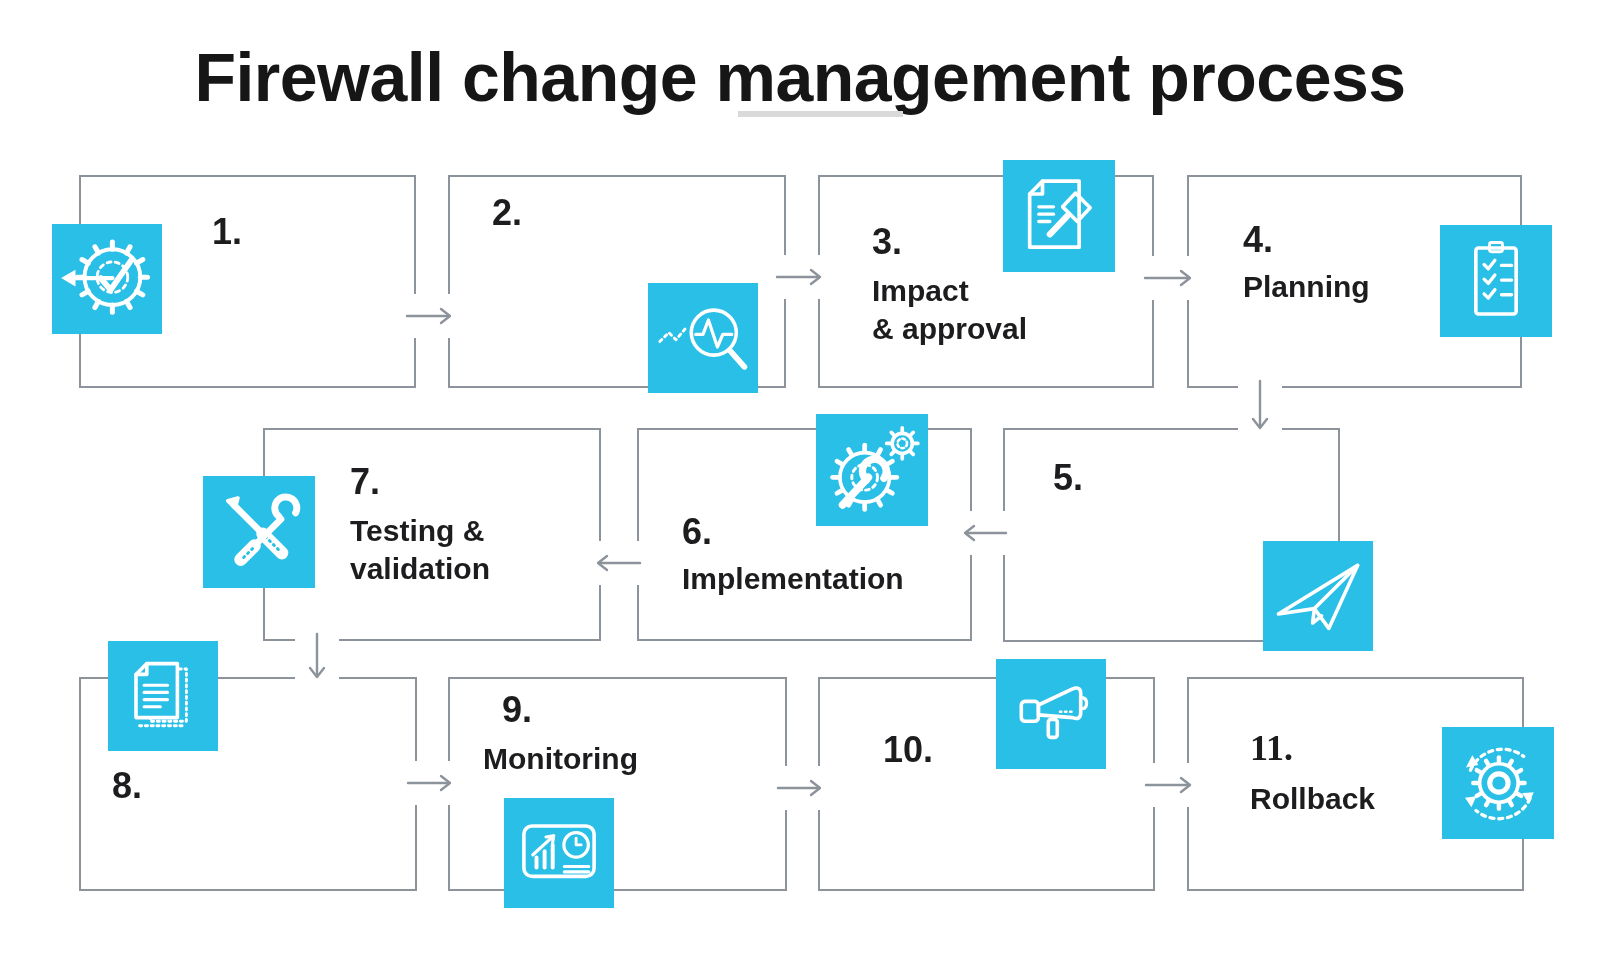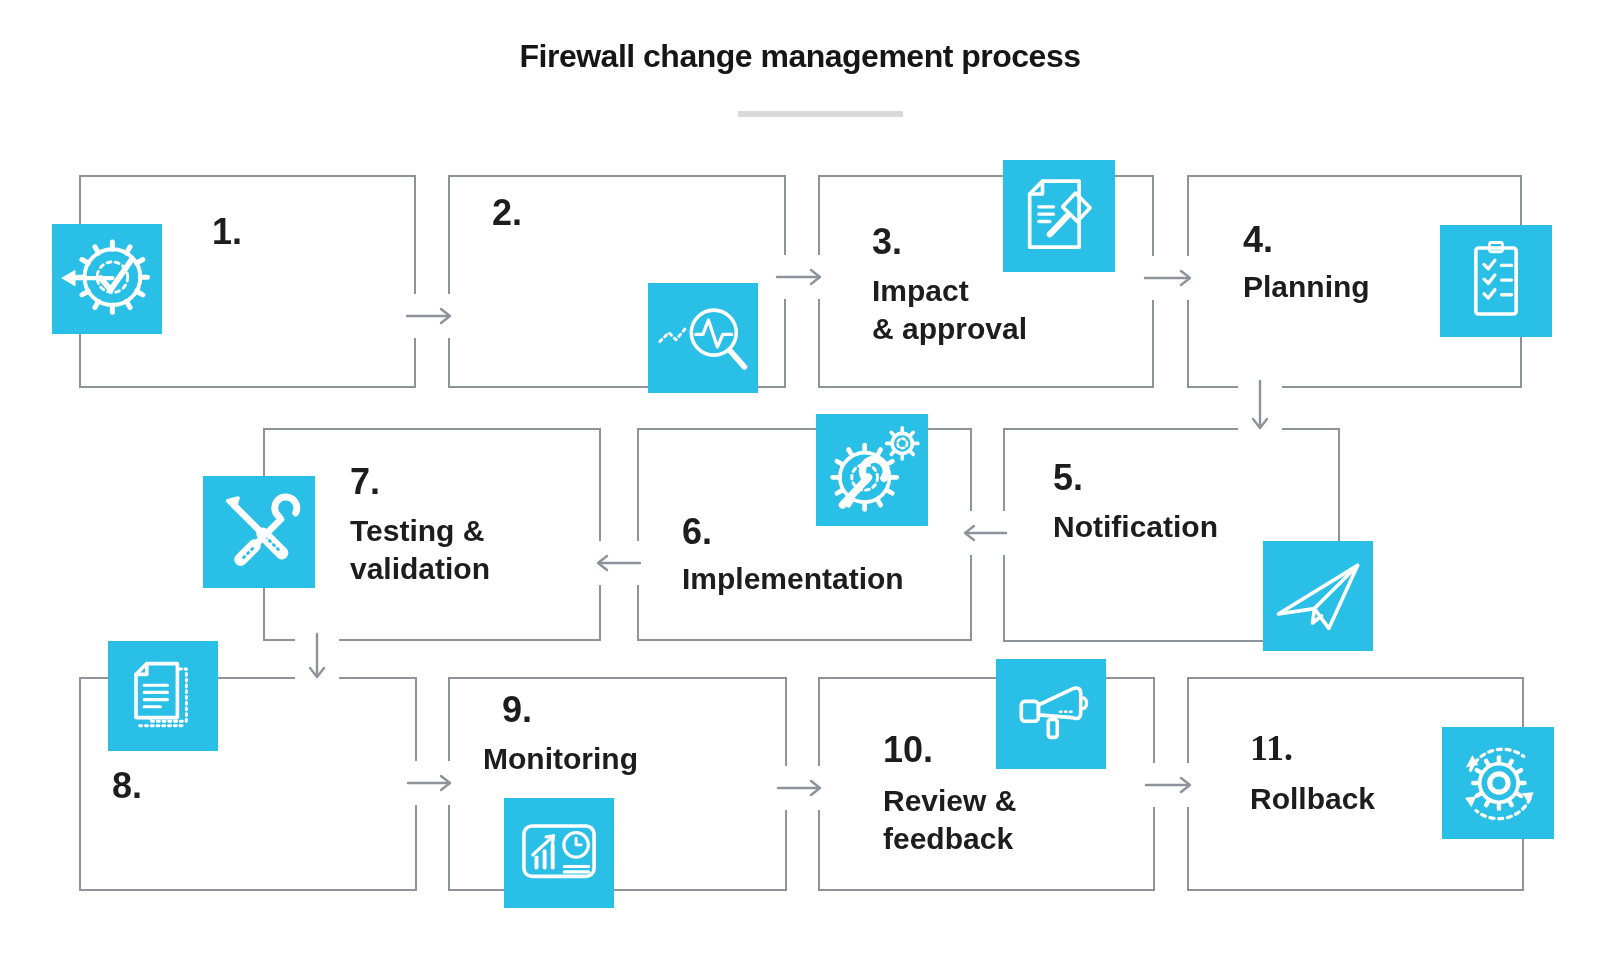--- a/index.html
+++ b/index.html
@@ -2,21 +2,21 @@
 <html><head>
 <meta charset="utf-8">
 <style>
   html,body{margin:0;padding:0;background:#fff;}
   #canvas{
     position:relative;width:1600px;height:954px;background:#ffffff;overflow:hidden;
     font-family:"Liberation Sans", sans-serif;
   }
   .title{
     position:absolute;left:0;top:38px;width:100%;text-align:center;
-    font-size:32px;font-weight:bold;color:#161616;letter-spacing:-0.5px;
+    font-size:68px;font-weight:bold;color:#161616;letter-spacing:-0.5px;
   }
   .title-underline{
     position:absolute;left:738px;top:111px;width:165px;height:6px;background:#d9d9d9;
   }
   .box{
     position:absolute;border:2px solid #8d939b;background:transparent;z-index:1;
   }
   #connector-layer{position:absolute;left:0;top:0;z-index:2;}
   .icon-sq{
     position:absolute;background:#29bfe6;z-index:3;display:flex;align-items:center;justify-content:center;
@@ -293,46 +293,39 @@
     <div>Impact</div>
     <div>&amp; approval</div>
   </div>
 
   <div class="step-num" style="left:1243px;top:220px;">4.</div>
   <div class="step-label" style="left:1243px;top:268px;">
     <div>Planning</div>
   </div>
 
   <div class="step-num" style="left:1053px;top:458px;">5.</div>
-  <div class="step-label" style="left:1053px;top:508px;">
-    <div>Notification</div>
-  </div>
 
   <div class="step-num" style="left:682px;top:512px;">6.</div>
   <div class="step-label" style="left:682px;top:560px;">
     <div>Implementation</div>
   </div>
 
   <div class="step-num" style="left:350px;top:462px;">7.</div>
   <div class="step-label" style="left:350px;top:512px;">
     <div>Testing &amp;</div>
     <div>validation</div>
   </div>
 
   <div class="step-num" style="left:112px;top:766px;">8.</div>
 
   <div class="step-num" style="left:502px;top:690px;">9.</div>
   <div class="step-label" style="left:483px;top:740px;">
     <div>Monitoring</div>
   </div>
 
   <div class="step-num" style="left:883px;top:730px;">10.</div>
-  <div class="step-label" style="left:883px;top:782px;">
-    <div>Review &amp;</div>
-    <div>feedback</div>
-  </div>
 
   <div class="step-num" style="left:1250px;top:728px;font-family:Liberation Serif, serif;">11.</div>
   <div class="step-label" style="left:1250px;top:780px;">
     <div>Rollback</div>
   </div>
 
 </div>
 
 </body></html>

